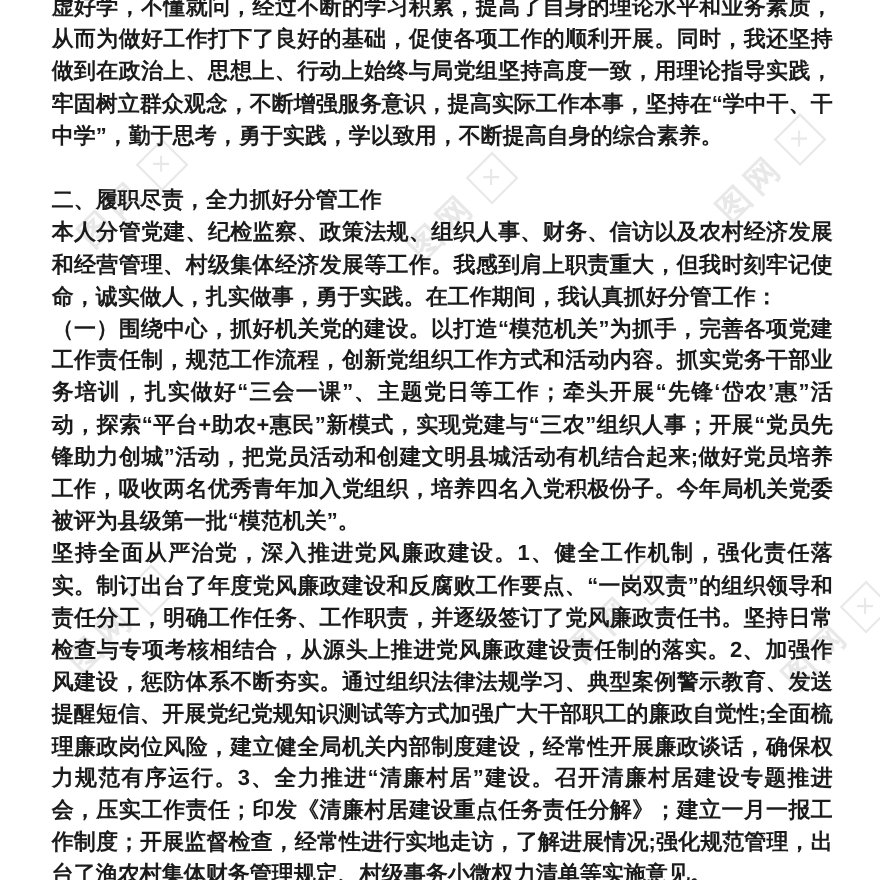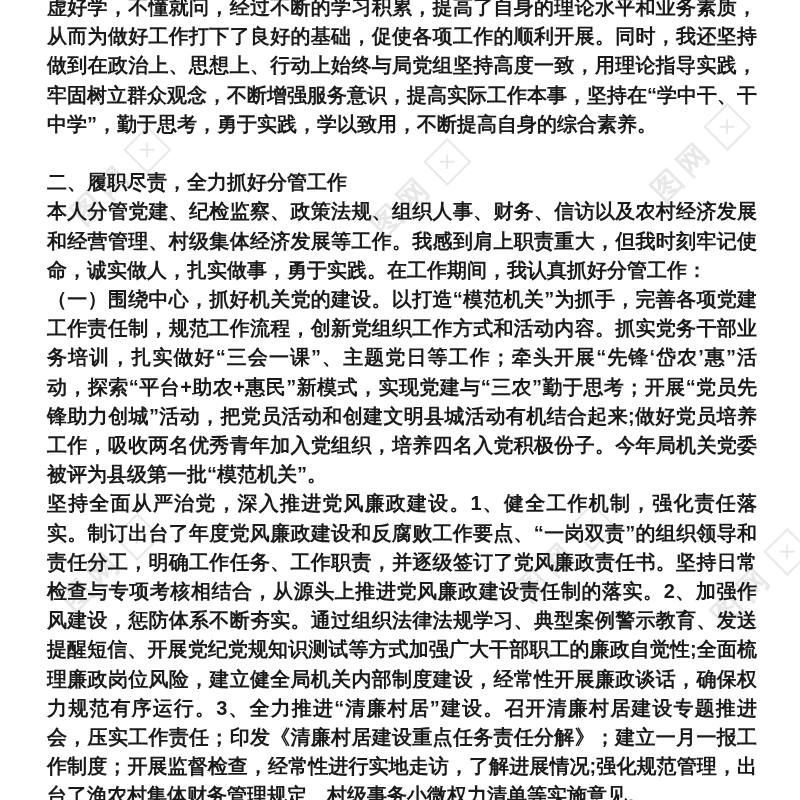--- a/index.html
+++ b/index.html
@@ -120,16 +120,16 @@
         <span class="wm-diamond">
           <span class="wm-diamond-inner">✕</span>
         </span>
       </div>
     </div>
   <div class="text-layer" id="text-layer" style="color: rgb(27, 27, 27);">
       <p class="body">虚好学，不懂就问，经过不断的学习积累，提高了自身的理论水平和业务素质，从而为做好工作打下了良好的基础，促使各项工作的顺利开展。同时，我还坚持做到在政治上、思想上、行动上始终与局党组坚持高度一致，用理论指导实践，牢固树立群众观念，不断增强服务意识，提高实际工作本事，坚持在“学中干、干中学”，勤于思考，勇于实践，学以致用，不断提高自身的综合素养。</p>
       <div class="spacer"></div>
       <p class="heading">二、履职尽责，全力抓好分管工作</p>
       <p class="body">本人分管党建、纪检监察、政策法规、组织人事、财务、信访以及农村经济发展和经营管理、村级集体经济发展等工作。我感到肩上职责重大，但我时刻牢记使命，诚实做人，扎实做事，勇于实践。在工作期间，我认真抓好分管工作：</p>
-      <p class="body">（一）围绕中心，抓好机关党的建设。以打造“模范机关”为抓手，完善各项党建工作责任制，规范工作流程，创新党组织工作方式和活动内容。抓实党务干部业务培训，扎实做好“三会一课”、主题党日等工作；牵头开展“先锋‘岱农’惠”活动，探索“平台+助农+惠民”新模式，实现党建与“三农”勤于思考；开展“党员先锋助力创城”活动，把党员活动和创建文明县城活动有机结合起来;做好党员培养工作，吸收两名优秀青年加入党组织，培养四名入党积极份子。今年局机关党委被评为县级第一批“模范机关”。</p>
+      <p class="body">（一）围绕中心，抓好机关党的建设。以打造“模范机关”为抓手，完善各项党建工作责任制，规范工作流程，创新党组织工作方式和活动内容。抓实党务干部业务培训，扎实做好“三会一课”、主题党日等工作；牵头开展“先锋‘岱农’惠”活动，探索“平台+助农+惠民”新模式，实现党建与“三农”组织人事；开展“党员先锋助力创城”活动，把党员活动和创建文明县城活动有机结合起来;做好党员培养工作，吸收两名优秀青年加入党组织，培养四名入党积极份子。今年局机关党委被评为县级第一批“模范机关”。</p>
       <p class="body">坚持全面从严治党，深入推进党风廉政建设。1、健全工作机制，强化责任落实。制订出台了年度党风廉政建设和反腐败工作要点、“一岗双责”的组织领导和责任分工，明确工作任务、工作职责，并逐级签订了党风廉政责任书。坚持日常检查与专项考核相结合，从源头上推进党风廉政建设责任制的落实。2、加强作风建设，惩防体系不断夯实。通过组织法律法规学习、典型案例警示教育、发送提醒短信、开展党纪党规知识测试等方式加强广大干部职工的廉政自觉性;全面梳理廉政岗位风险，建立健全局机关内部制度建设，经常性开展廉政谈话，确保权力规范有序运行。3、全力推进“清廉村居”建设。召开清廉村居建设专题推进会，压实工作责任；印发《清廉村居建设重点任务责任分解》；建立一月一报工作制度；开展监督检查，经常性进行实地走访，了解进展情况;强化规范管理，出台了渔农村集体财务管理规定、村级事务小微权力清单等实施意见。</p>
     </div>
 </div>
 
 </body></html>

